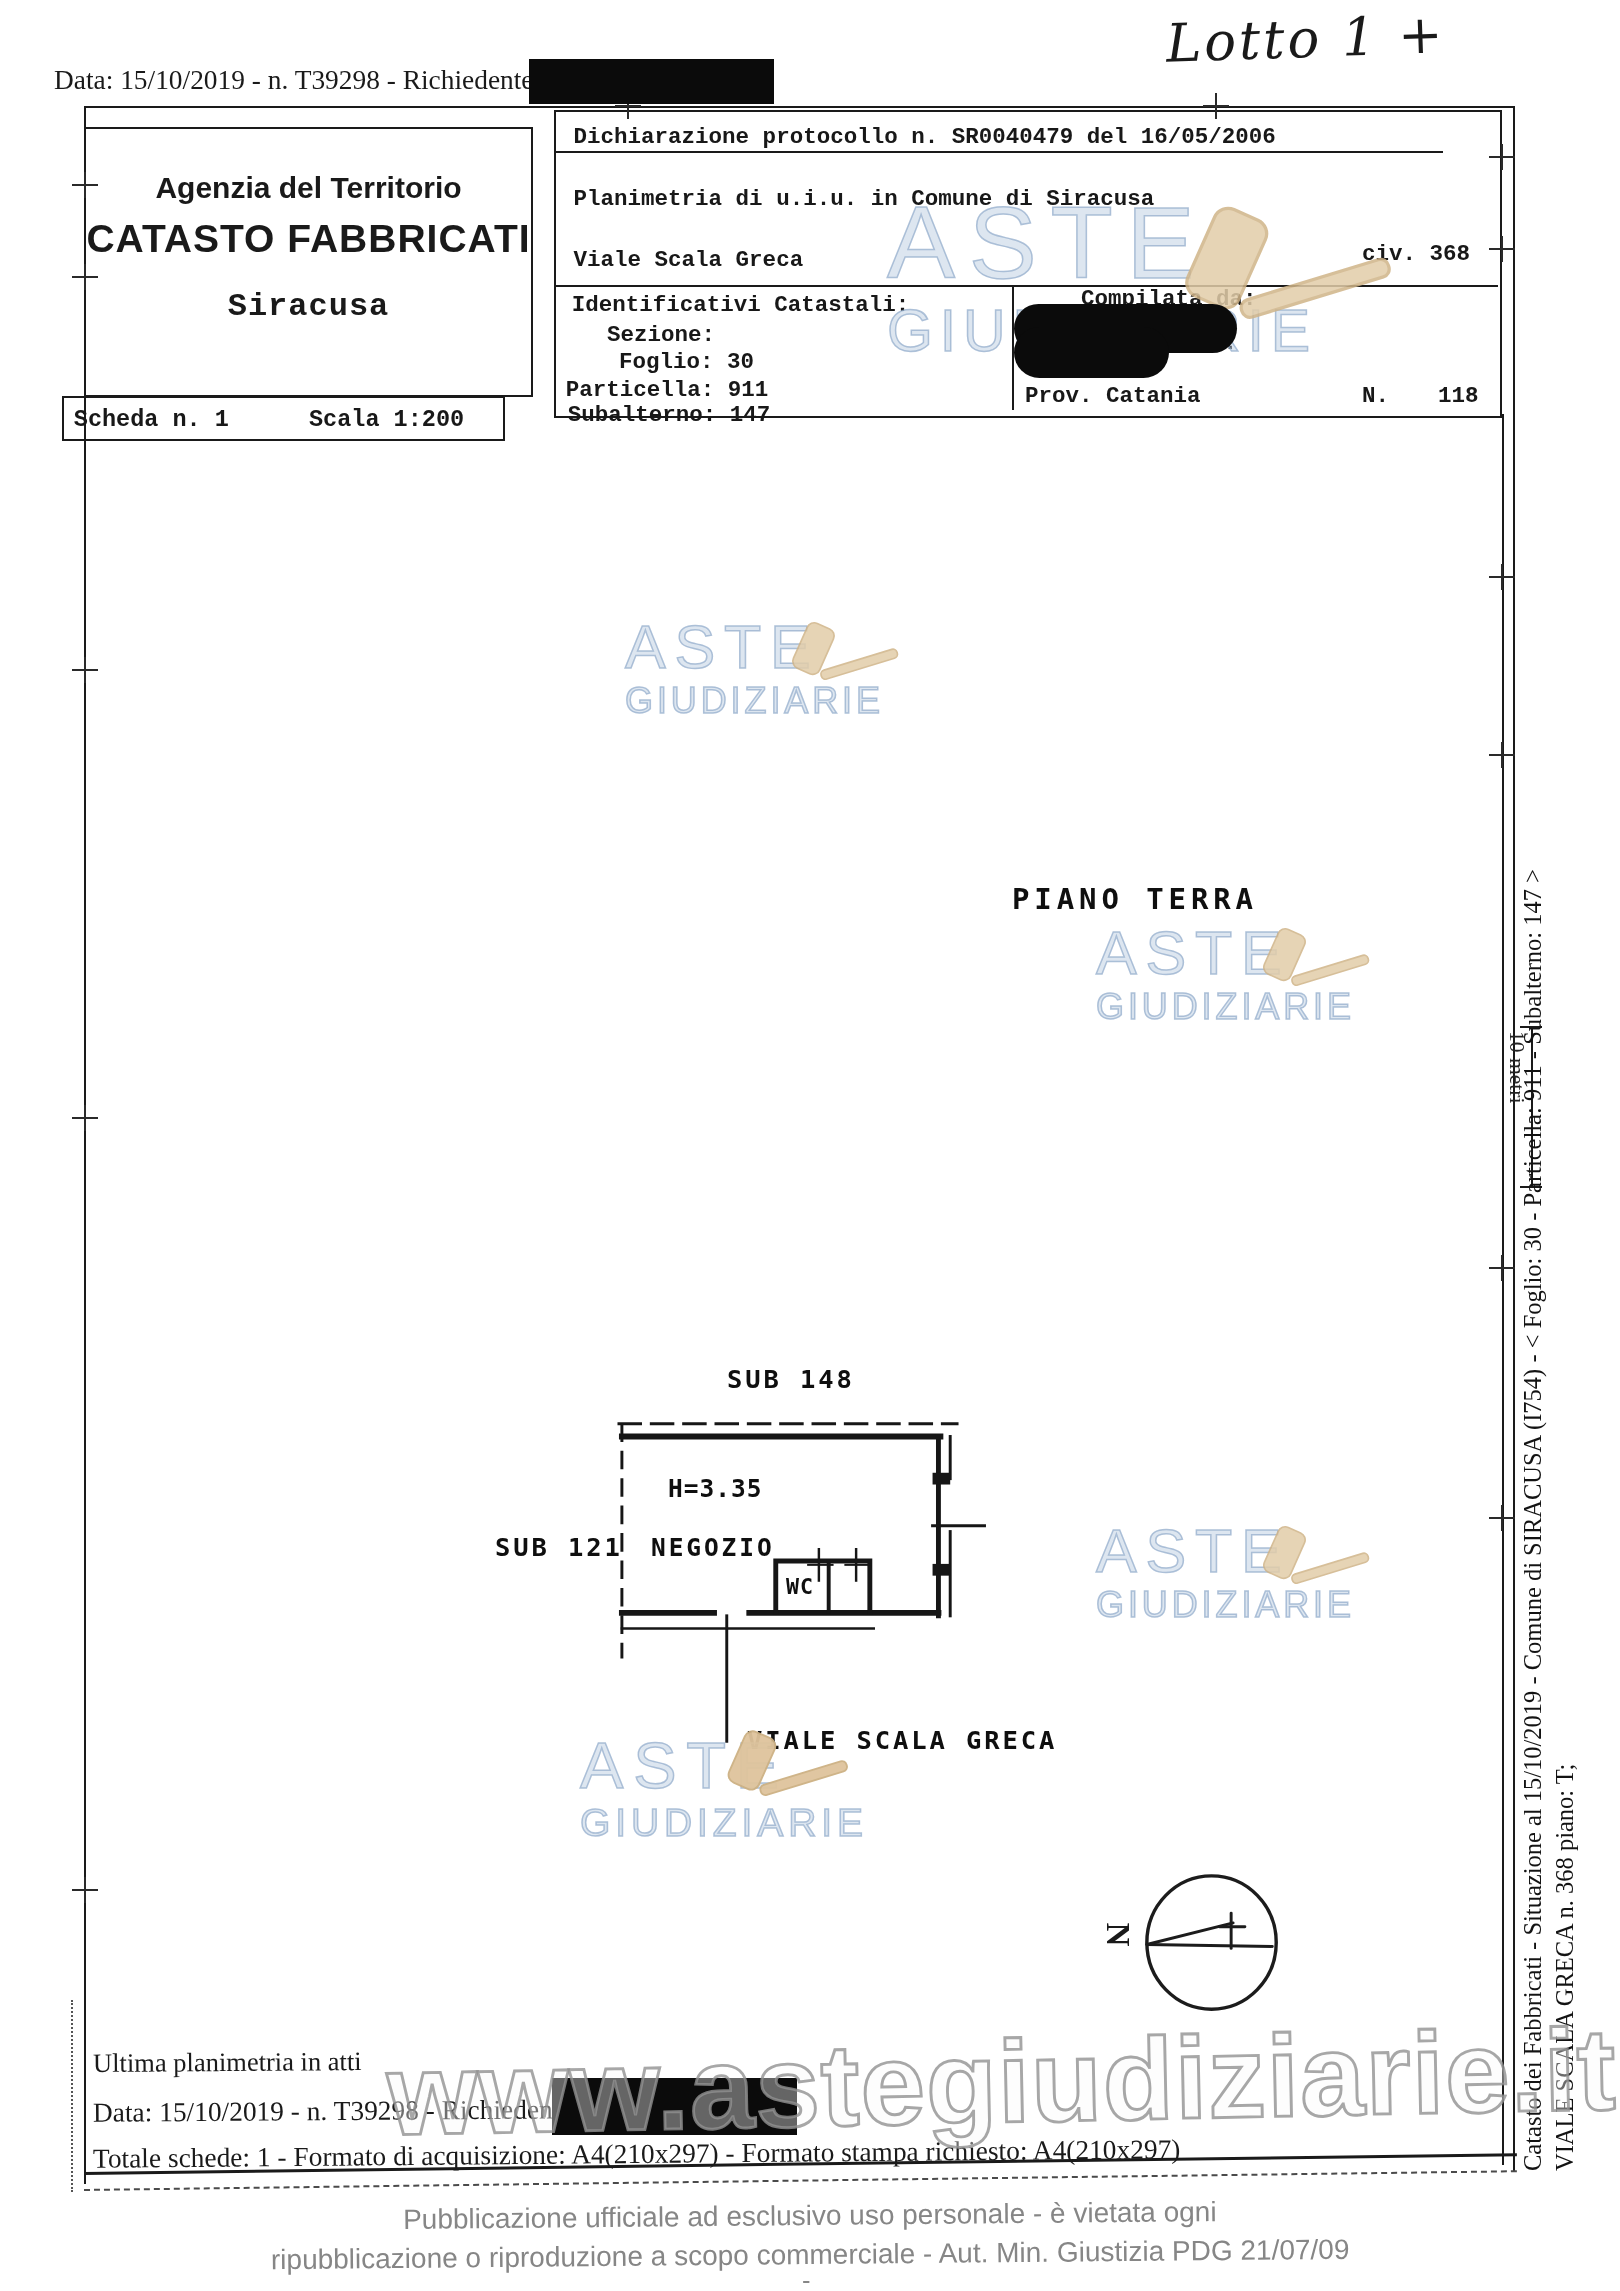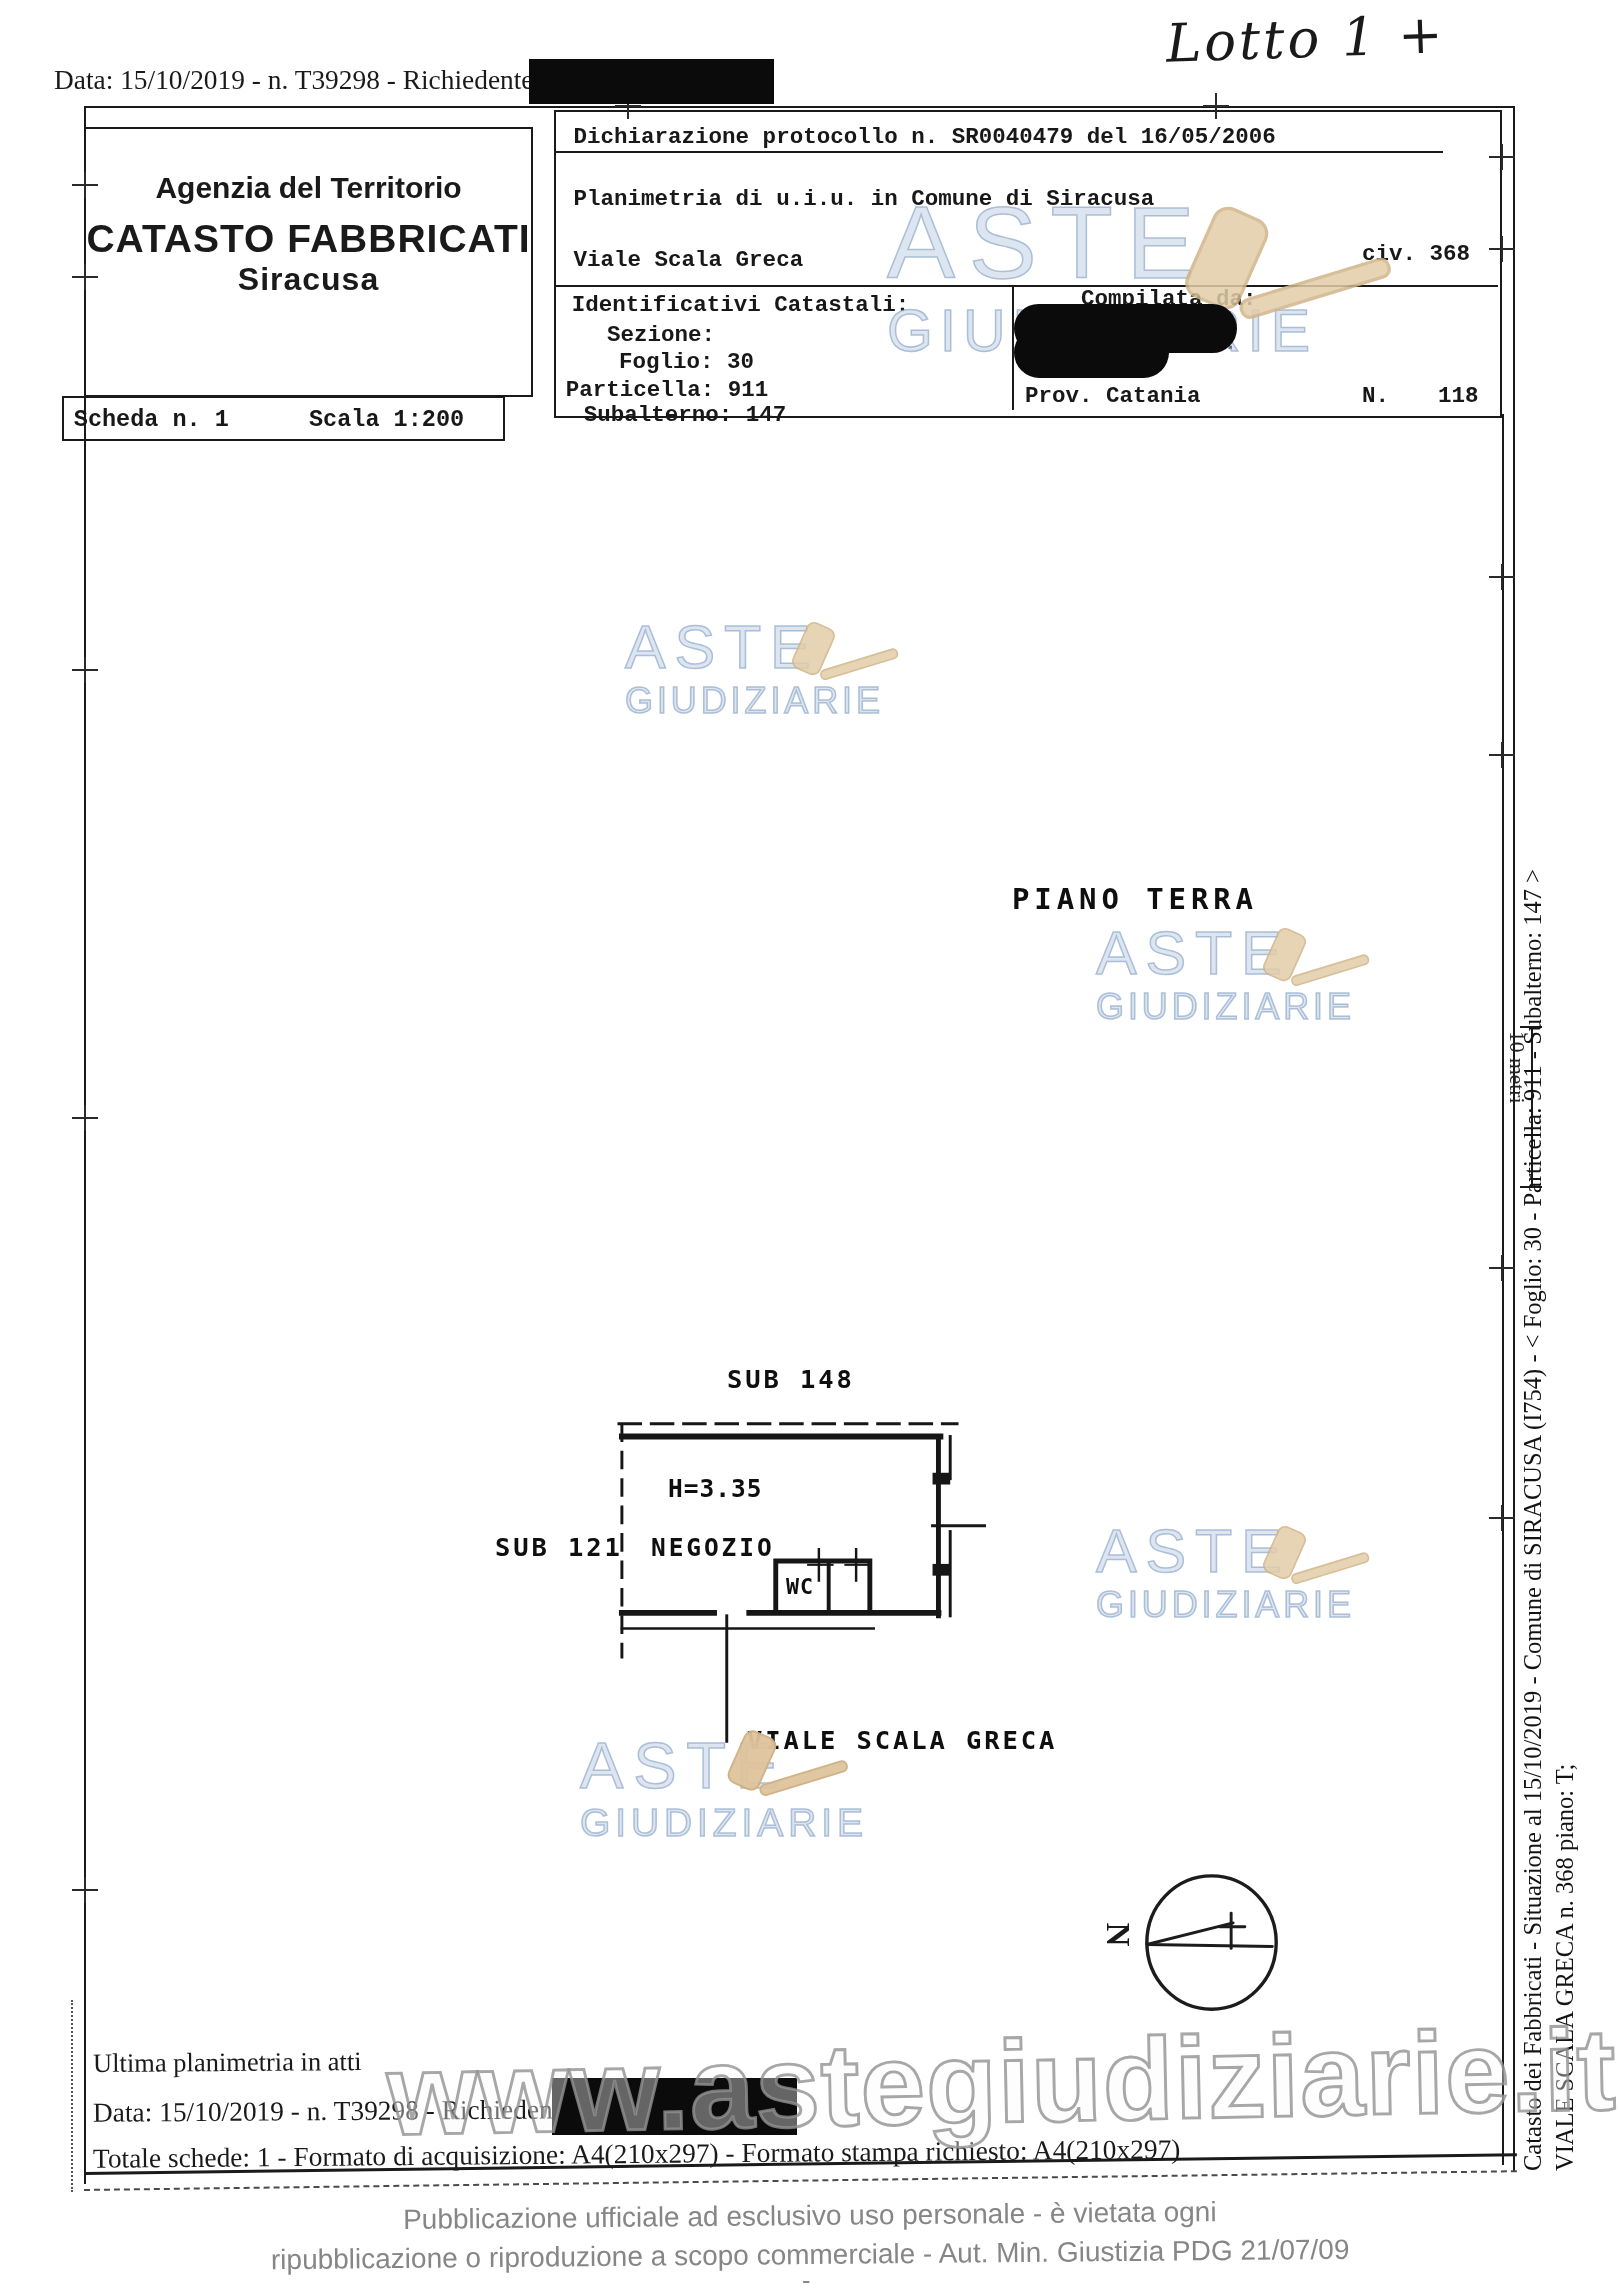--- a/index.html
+++ b/index.html
@@ -57,41 +57,41 @@
   <div class="tick" style="left:1489px;top:564px;"></div>
   <div class="tick" style="left:1489px;top:742px;"></div>
   <div class="tick" style="left:1489px;top:1255px;"></div>
   <div class="tick" style="left:1489px;top:1505px;"></div>
   <div class="tick" style="left:615px;top:93px;"></div>
   <div class="tick" style="left:1203px;top:93px;"></div>
 
   <div class="box" style="left:84px;top:127px;width:449px;height:270px;border-width:2.9px;">
     <div class="sans" style="text-align:center;margin-top:42px;font-size:30px;font-weight:700;">Agenzia del Territorio</div>
     <div class="sans" style="text-align:center;margin-top:11.8px;font-size:39px;font-weight:700;letter-spacing:1px;">CATASTO FABBRICATI</div>
-    <div class="sans" style="text-align:center;margin-top:0;font-size:32px;font-weight:600;letter-spacing:1px;">Siracusa</div>
+    <div class="sans" style="text-align:center;margin-top:27px;font-size:32px;font-weight:600;letter-spacing:1px;font-family:Liberation Mono, monospace;">Siracusa</div>
   </div>
 
   <div class="box" style="left:62px;top:396px;width:443px;height:45px;border-width:2.9px;">
     <span class="mono" style="position:absolute;left:9.8px;top:7.8px;font-size:23.5px;">Scheda n. 1</span>
     <span class="mono" style="position:absolute;left:245px;top:7.8px;font-size:23.5px;">Scala 1:200</span>
   </div>
 
   <div class="box" style="left:554px;top:110px;width:948px;height:308px;border-width:2.9px;">
     <div class="line" style="left:0;top:39px;width:887px;height:2px;"></div>
     <span class="mono" style="position:absolute;left:17.6px;top:11.8px;font-size:22.5px;">Dichiarazione protocollo n. SR0040479 del  16/05/2006</span>
     <span class="mono" style="position:absolute;left:17.6px;top:74px;font-size:22.5px;">Planimetria di u.i.u. in Comune di Siracusa</span>
     <span class="mono" style="position:absolute;left:17.6px;top:135px;font-size:22.5px;">Viale Scala Greca</span>
     <span class="mono" style="position:absolute;left:806px;top:129px;font-size:22.5px;">civ. 368</span>
     <div class="line" style="left:0;top:173px;width:942px;height:2px;"></div>
     <div class="line" style="left:456px;top:173px;width:2px;height:125px;"></div>
     <span class="mono" style="position:absolute;left:15.7px;top:180px;font-size:22.5px;">Identificativi Catastali:</span>
     <span class="mono" style="position:absolute;left:51px;top:210px;font-size:22.5px;">Sezione:</span>
     <span class="mono" style="position:absolute;left:63px;top:237px;font-size:22.5px;">Foglio: 30</span>
     <span class="mono" style="position:absolute;left:9.8px;top:265px;font-size:22.5px;">Particella: 911</span>
-    <span class="mono" style="position:absolute;left:11.8px;top:290px;font-size:22.5px;margin-left:16px;">Subalterno: 147</span>
+    <span class="mono" style="position:absolute;left:11.8px;top:290px;font-size:22.5px;">Subalterno: 147</span>
     <span class="mono" style="position:absolute;left:493px;top:174px;font-size:22.5px;margin-left:32px;">Compilata da:</span>
     <span class="mono" style="position:absolute;left:573px;top:218px;font-size:22.5px;">ll'albo:</span>
     <span class="mono" style="position:absolute;left:469px;top:271px;font-size:22.5px;">Prov. Catania</span>
     <span class="mono" style="position:absolute;left:806px;top:271px;font-size:22.5px;">N.</span>
     <span class="mono" style="position:absolute;left:882px;top:271px;font-size:22.5px;">118</span>
   </div>
 
   <div class="redact pill" style="left:1014px;top:304px;width:223px;height:49px;"></div>
   <div class="redact pill" style="left:1014px;top:327px;width:155px;height:51px;"></div>
 

